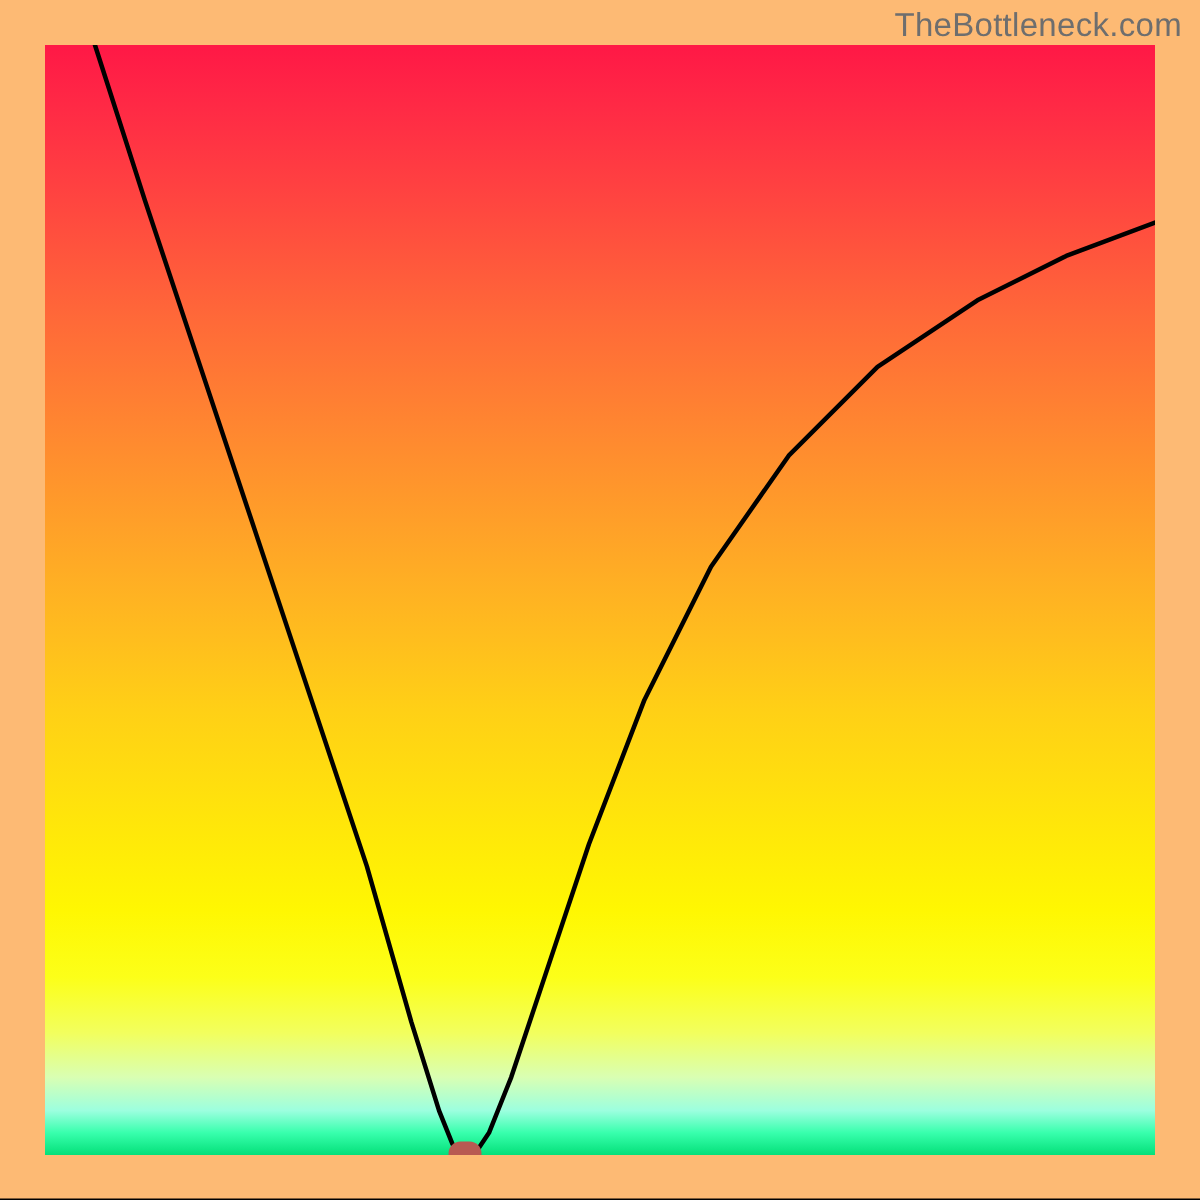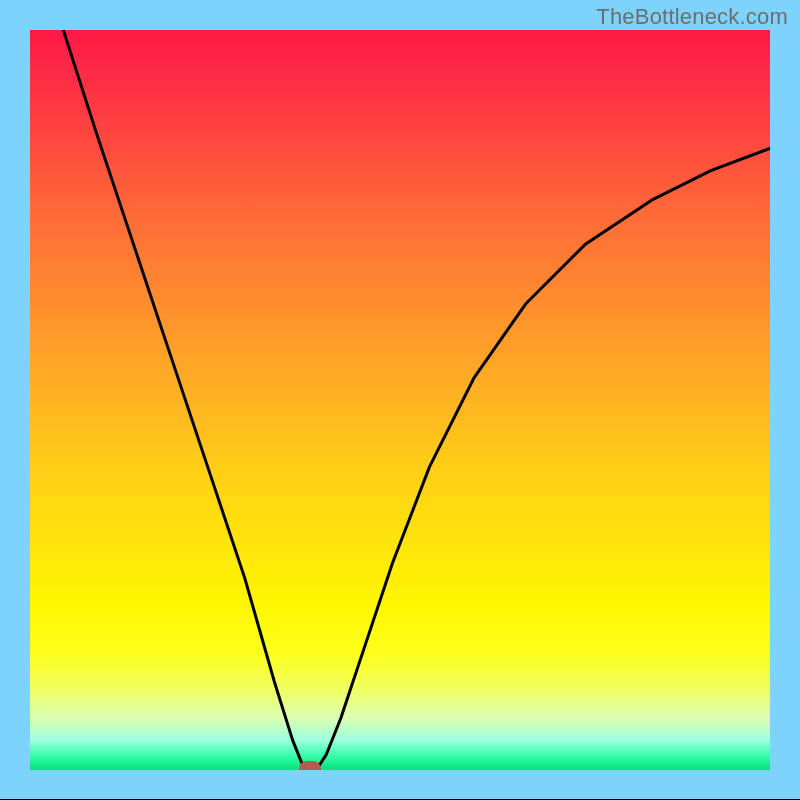--- a/index.html
+++ b/index.html
@@ -2,21 +2,21 @@
 <html><head>
 <meta charset="utf-8">
 <style>
   * { margin: 0; padding: 0; box-sizing: border-box; }
   html, body { width: 800px; height: 800px; overflow: hidden; }
   body { background: #000; font-family: Arial, sans-serif; }
 
   .outer {
     width: 800px;
     height: 799px;
-    background: #7dd3fc;
+    background: #fdba74;
     position: relative;
   }
 
   .watermark {
     position: absolute;
     top: 4px;
     right: 12px;
     color: #6e6e6e;
     font-size: 22px;
     font-weight: 500;

